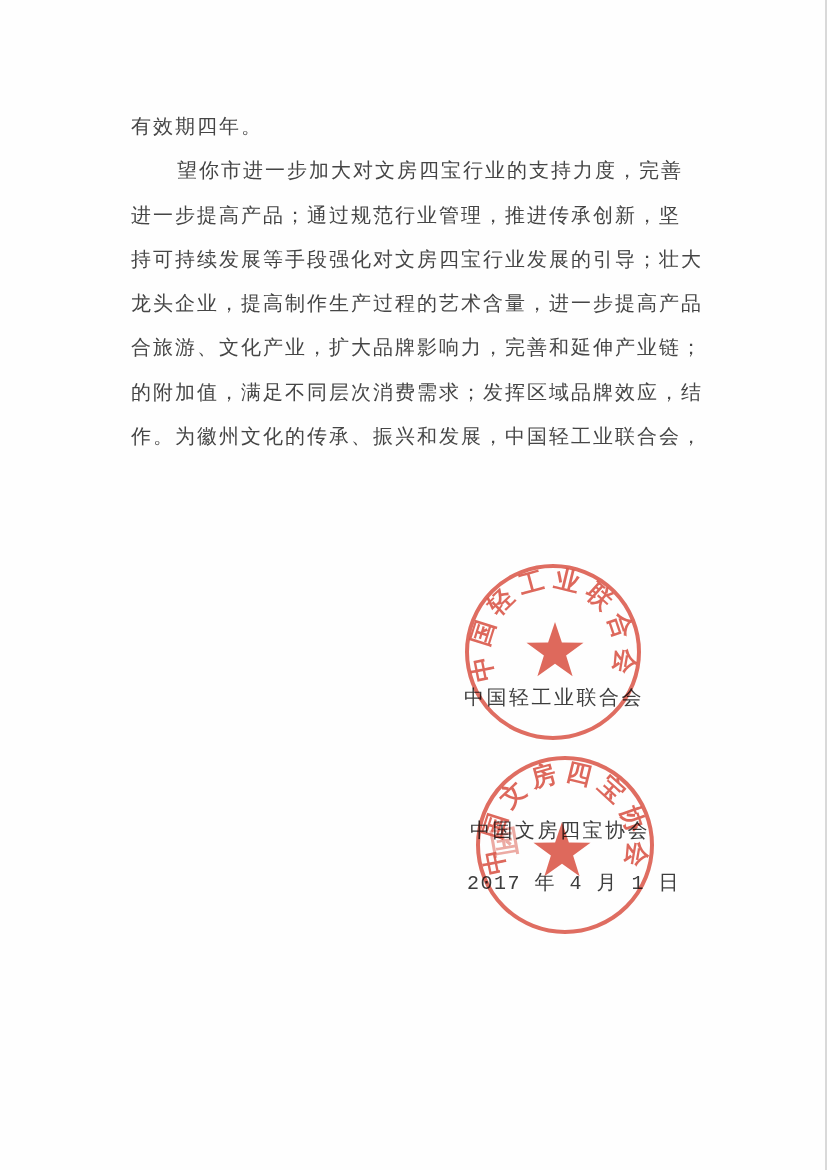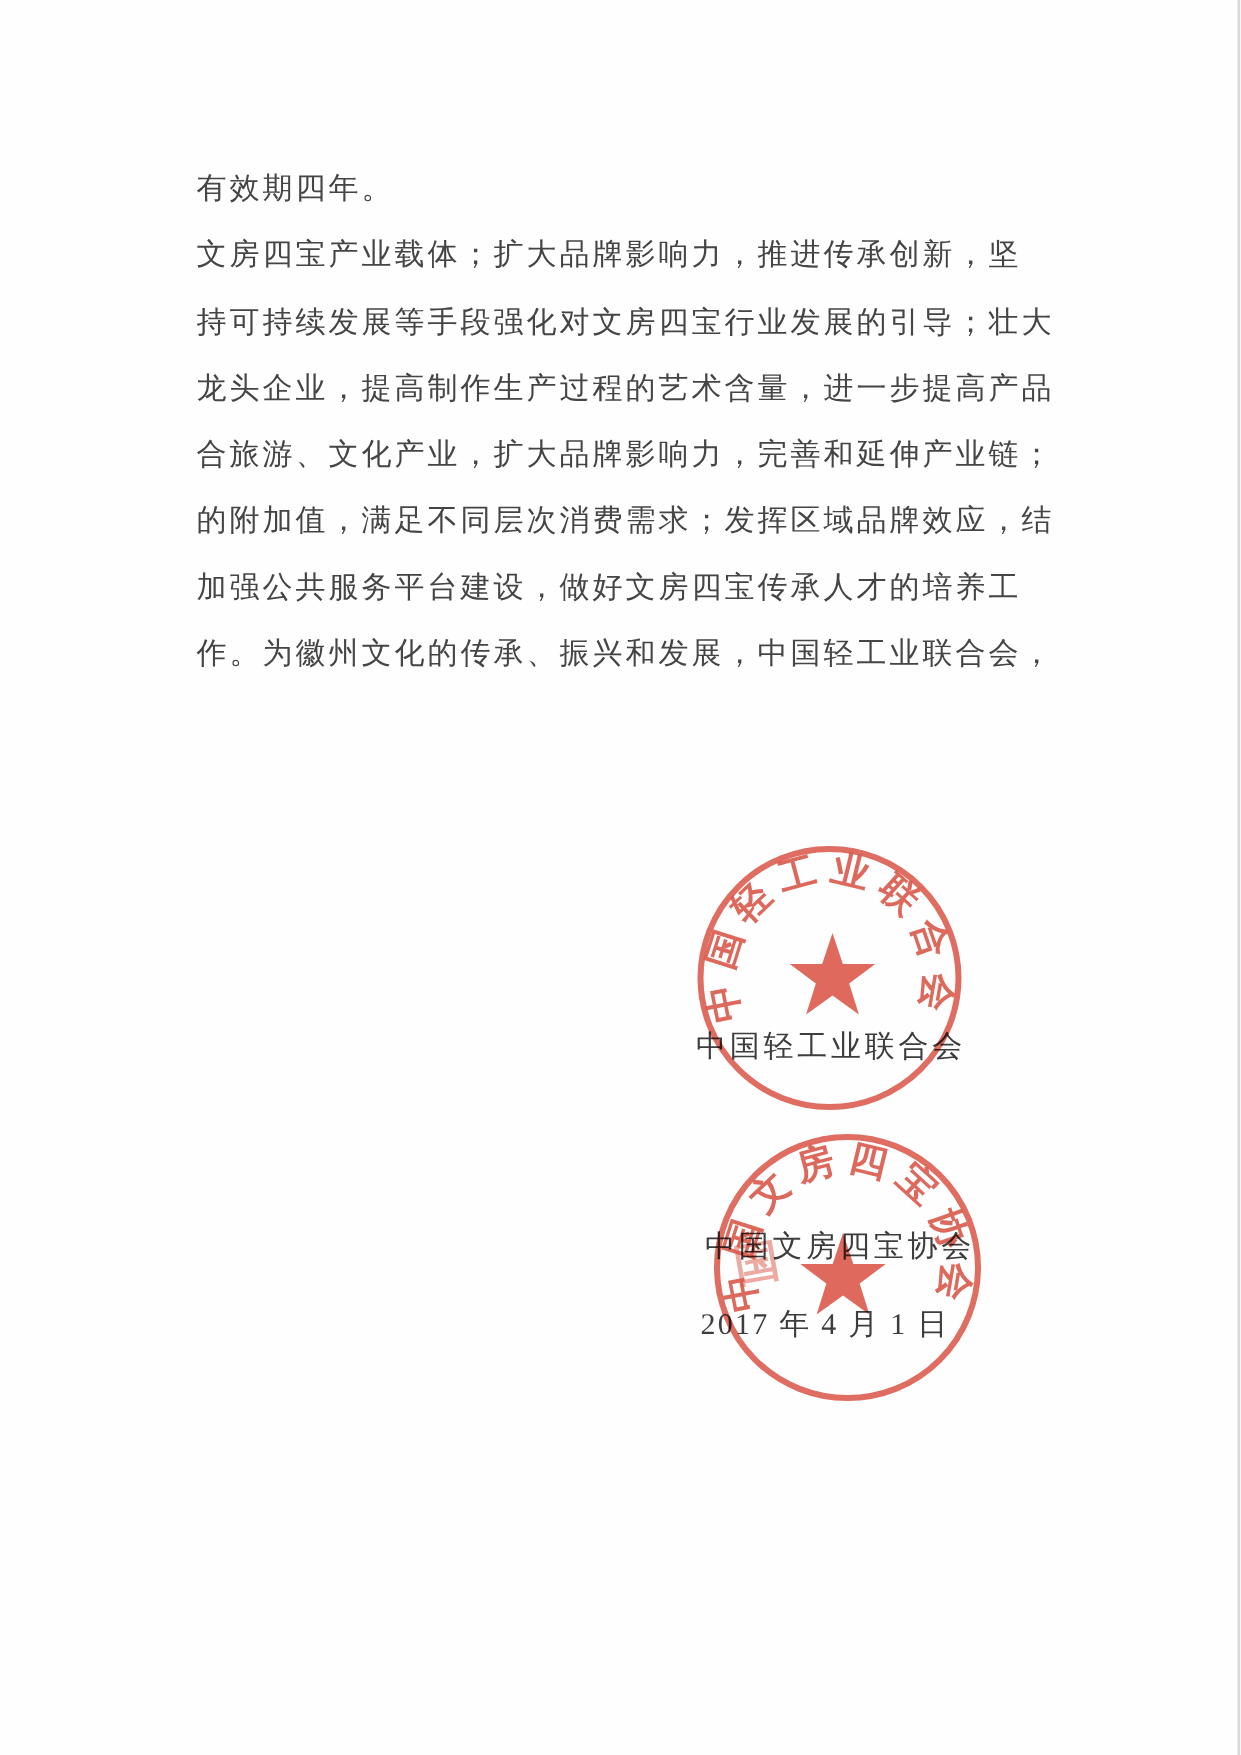--- a/index.html
+++ b/index.html
@@ -31,46 +31,46 @@
   .indent { text-indent:46px; }
   .sig {
     position:absolute;
     color:#3d3d3d;
     font-size:20px;
     letter-spacing:2.5px;
     white-space:nowrap;
   }
   .sig1 { left:464px; top:684px; }
   .sig2 { left:470px; top:817px; }
-  .dateline { left:467px; top:869px; letter-spacing:1.5px; }
+  .dateline { left:467px; top:869px; letter-spacing:1.5px;font-family:Liberation Mono, monospace; }
   .seal {
     position:absolute;
     mix-blend-mode:multiply;
     opacity:0.92;
   }
   .seal-clf { left:453px; top:552px; }
   .seal-fts { left:465px; top:745px; }
   .seal text {
     font-family:"Liberation Serif","DejaVu Serif",serif;
     font-weight:bold;
   }
 </style>
 </head>
 <body>
 
 <div class="page">
 
   <div class="body-text">
     <div class="line">有效期四年。</div>
-    <div class="line">文房四宝产业载体；扩大品牌影响力，推进传承创新，坚</div>
+    <div class="line indent">望你市进一步加大对文房四宝行业的支持力度，完善</div>
+    <div class="line">进一步提高产品；通过规范行业管理，推进传承创新，坚</div>
     <div class="line">持可持续发展等手段强化对文房四宝行业发展的引导；壮大</div>
     <div class="line">龙头企业，提高制作生产过程的艺术含量，进一步提高产品</div>
     <div class="line">合旅游、文化产业，扩大品牌影响力，完善和延伸产业链；</div>
     <div class="line">的附加值，满足不同层次消费需求；发挥区域品牌效应，结</div>
-    <div class="line">加强公共服务平台建设，做好文房四宝传承人才的培养工</div>
     <div class="line">作。为徽州文化的传承、振兴和发展，中国轻工业联合会，</div>
   </div>
 
   <div class="sig sig1">中国轻工业联合会</div>
   <div class="sig sig2">中国文房四宝协会</div>
   <div class="sig dateline">2017 年 4 月 1 日</div>
 
   <svg class="seal seal-clf" width="200" height="200" viewBox="-100 -100 200 200">
     <circle r="86" fill="none" stroke="#d84a3b" stroke-width="4" opacity="0.88"></circle>
     <path id="arcSeal1" d="M -58 27 A 64 64 0 1 1 58 27" fill="none"></path>

